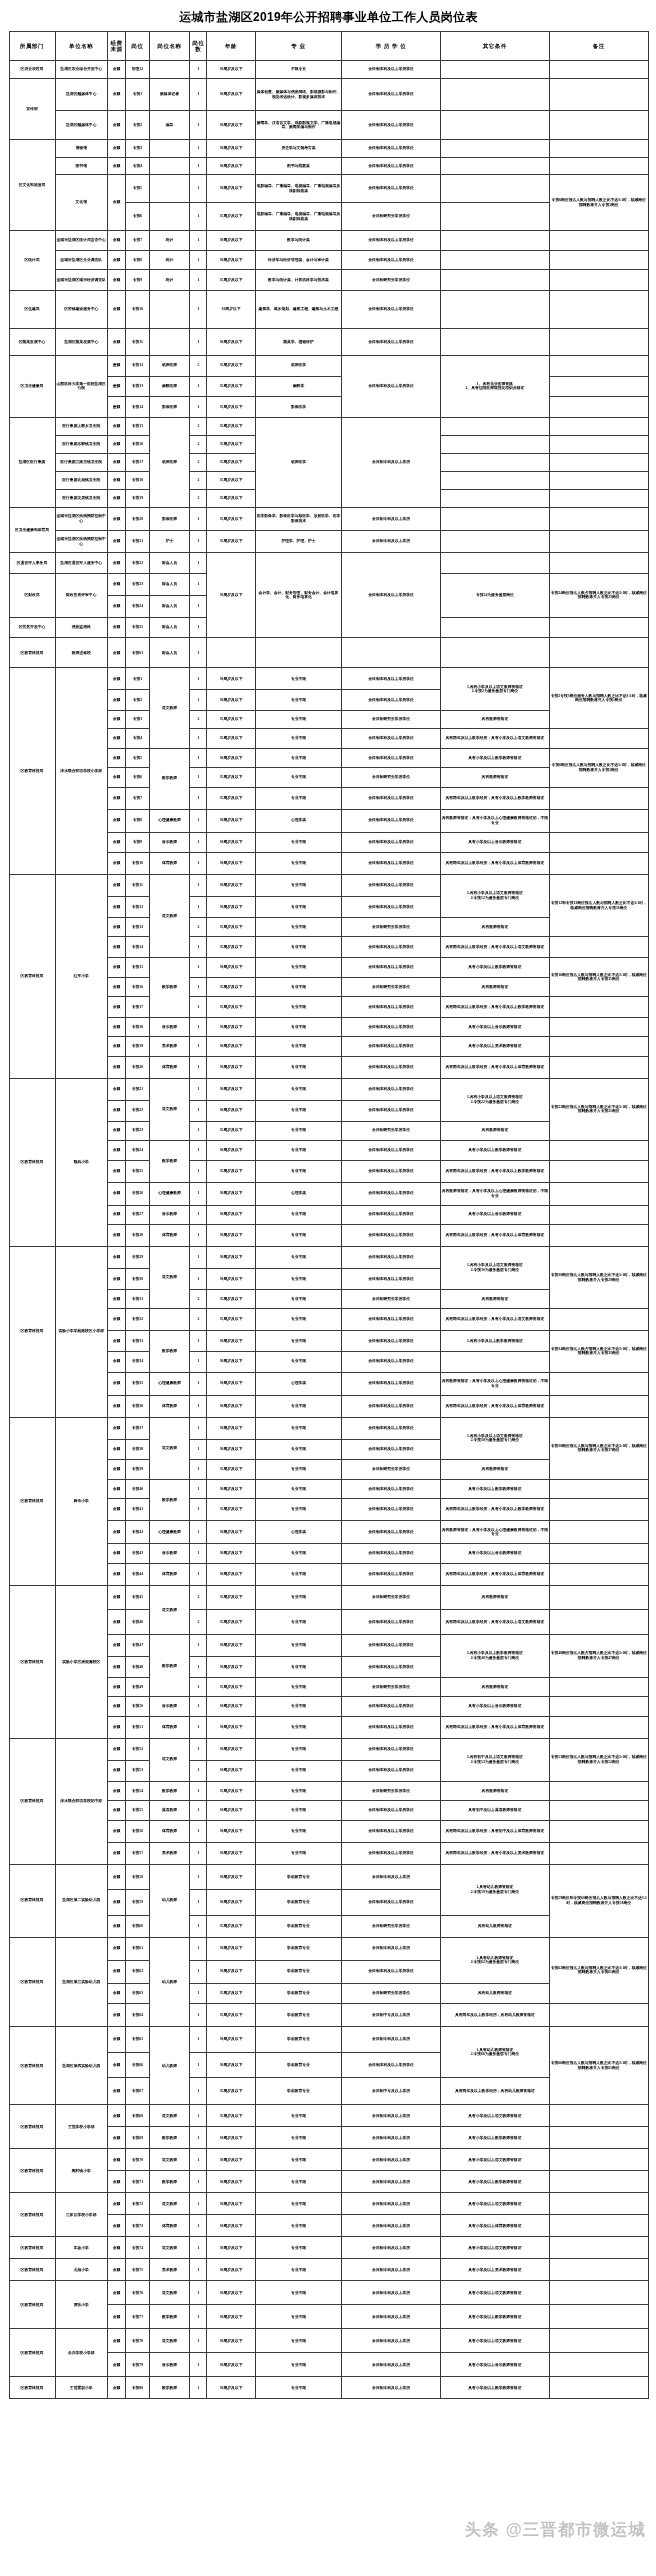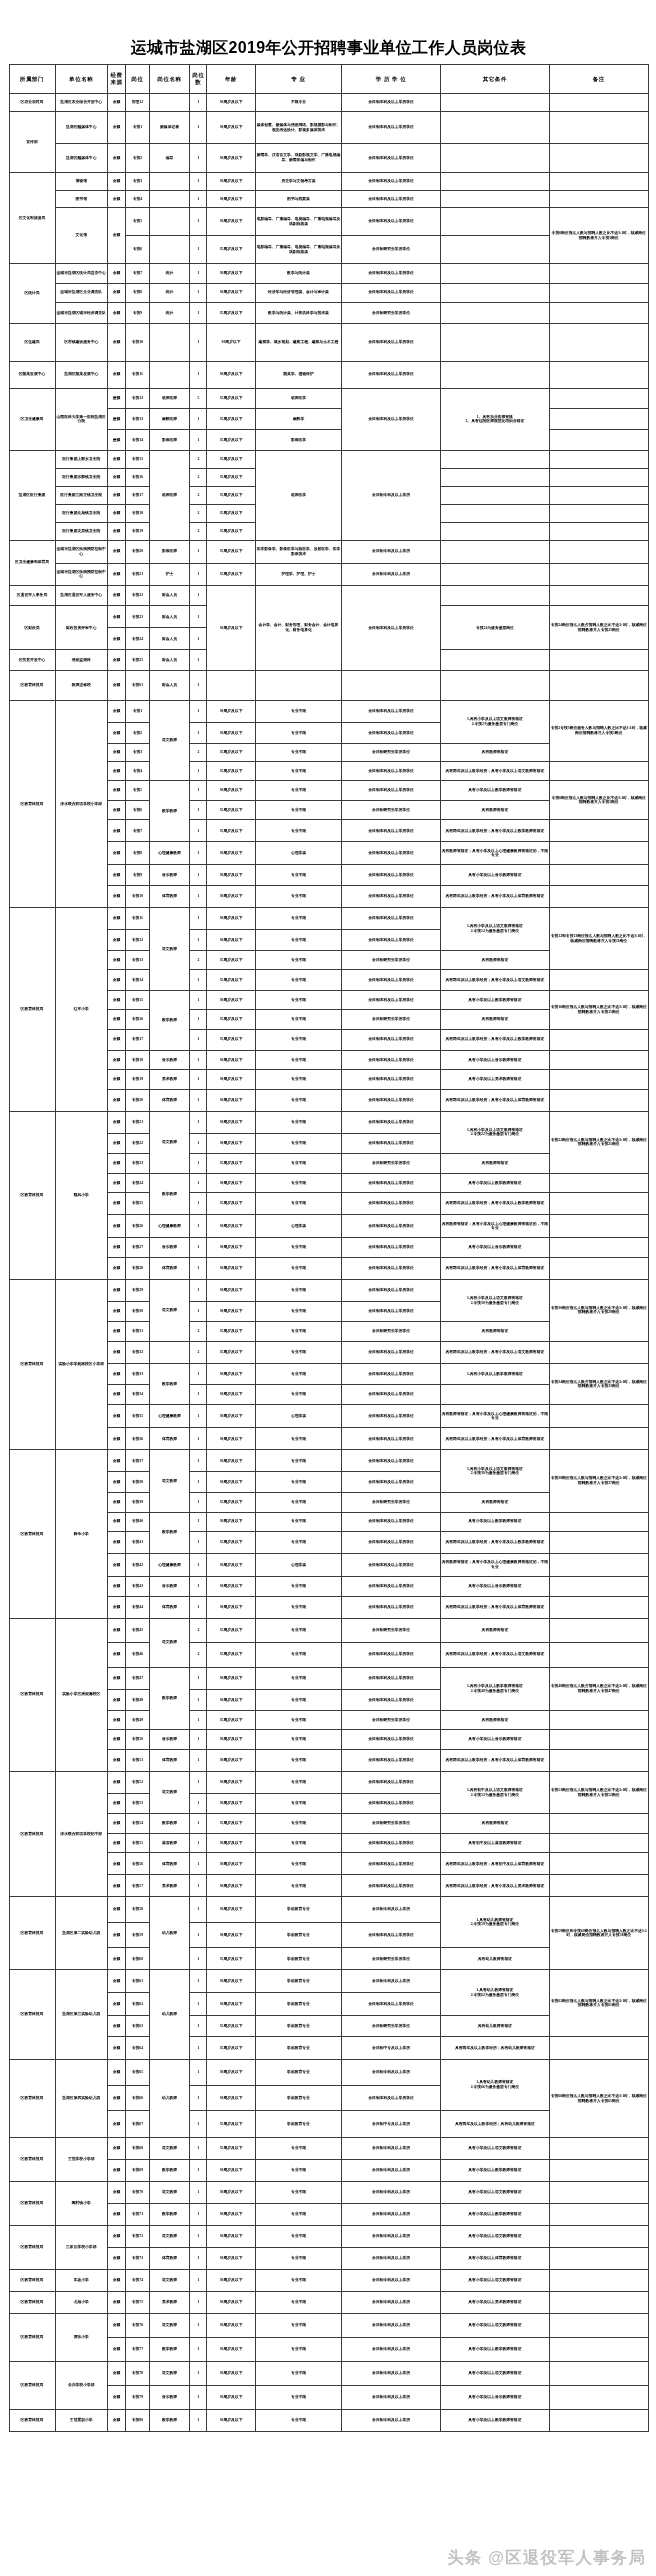--- a/index.html
+++ b/index.html
@@ -15,26 +15,25 @@
     width:657px;
     min-height:2576px;
     background:#fff;
     box-sizing:border-box;
     padding:0 8.5px 4.9px 8.5px;
   }
   #doc-title{
     text-align:center;
     font-family:"Liberation Sans","DejaVu Sans",sans-serif;
     font-weight:bold;
-    font-size:16px;
+    font-size:12px;
     letter-spacing:0.3px;
     padding:9.7px 0 7.3px 0;
     line-height:1.2;
     color:#000;
-    margin-top:28px;
   }
   table{
     border-collapse:collapse;
     table-layout:fixed;
     width:640px;
     font-size:3.8px;
     line-height:1.22;
   }
   th,td{
     border:0.6px solid #3a3a3a;
@@ -1276,16 +1275,16 @@
           <td>30周岁及以下</td>
           <td>专业不限</td>
           <td>全日制专科及以上学历</td>
           <td>具有小学及以上数学教师资格证</td>
           <td></td>
         </tr>
       </tbody>
   </table>
 
   <div class="watermark">
-    <span class="wm-badge">头条 @区退役军人事务局</span>
+    <span class="wm-badge">头条 @三晋都市微运城</span>
   </div>
 </div>
 
 
 </body></html>

